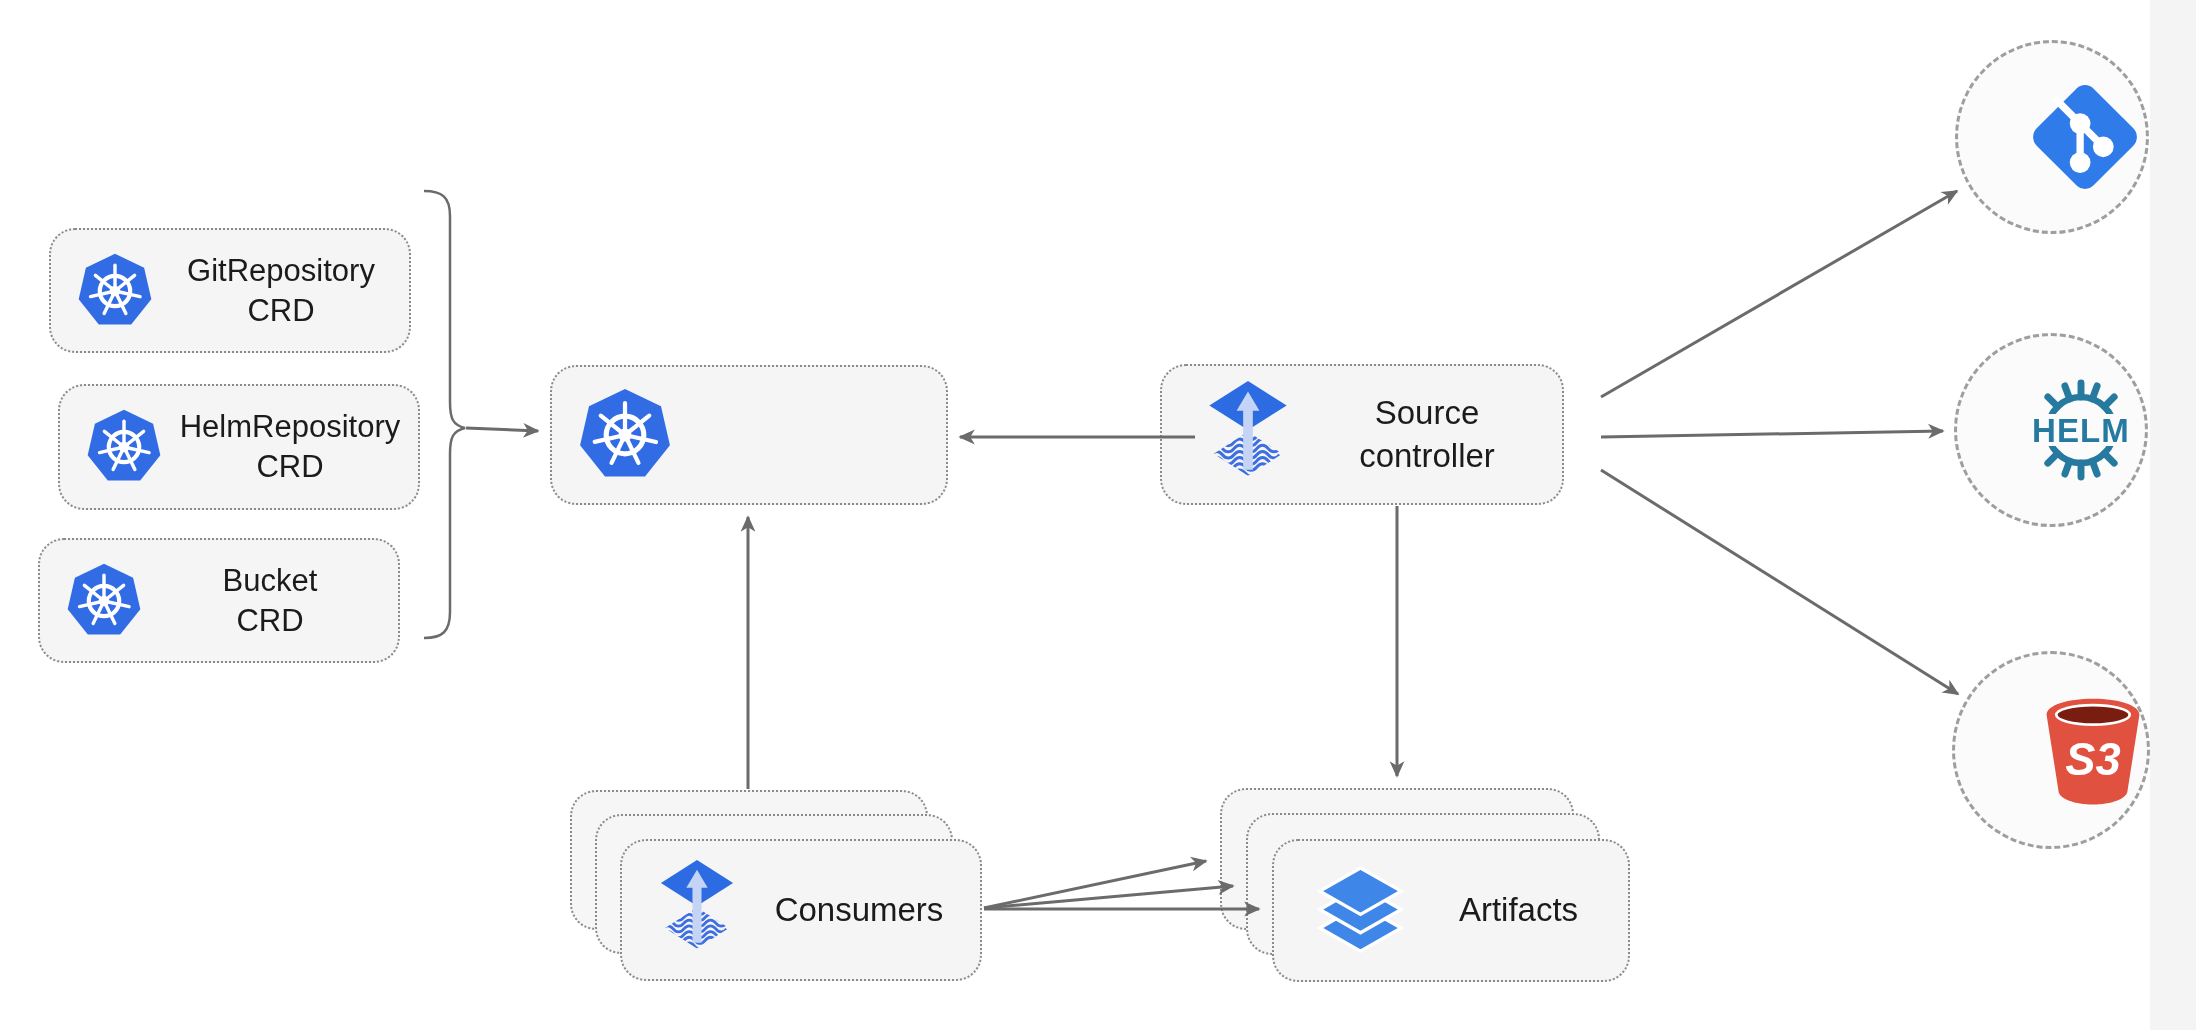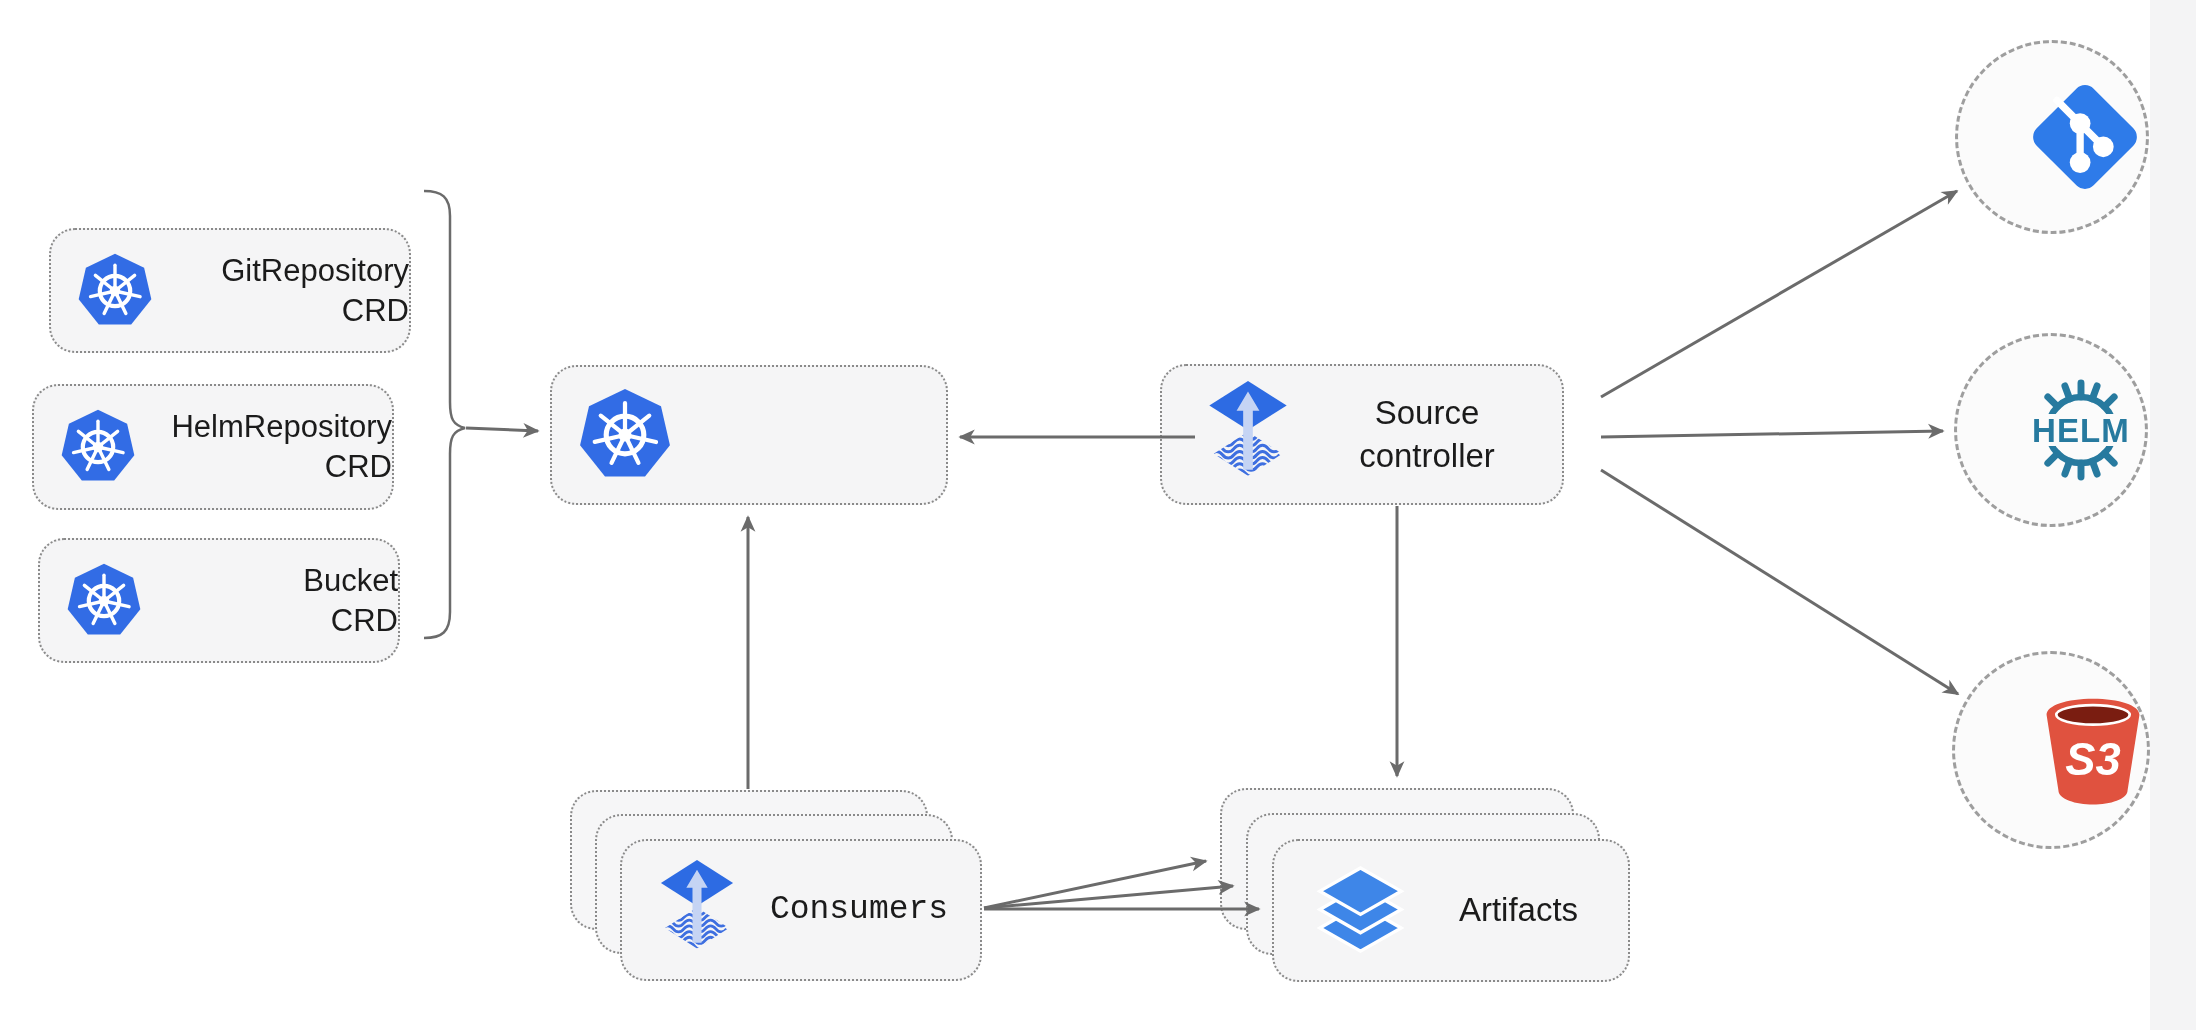--- a/index.html
+++ b/index.html
@@ -12,21 +12,21 @@
   .box {
     background:#F5F5F6; border:2px dotted #8A8A8A; border-radius:26px;
     display:flex; align-items:center;
   }
   .ghost { background:#F6F6F7; }
   .circle {
     background:#FBFBFB; border:3px dashed #9E9E9E; border-radius:50%;
     display:flex; align-items:center; justify-content:flex-end;
   }
   .label { flex:1 1 auto; text-align:center; font-size:33px; line-height:1.28; color:#1b1b1b; }
-  .label-sm { font-size:31px;text-align:right; }
+  .label-sm { font-size:31px; }
   .icon { flex:0 0 auto; display:block; }
   svg.connectors { position:absolute; left:0; top:0; z-index:10; pointer-events:none; }
   .right-band { position:absolute; right:0; top:0; width:46px; height:1030px; background:#F4F4F5; z-index:0; }
 </style>
 </head>
 <body>
 
 <div class="canvas">
 
   <div class="right-band"></div>
@@ -45,21 +45,21 @@
       </g>
       <circle cx="50" cy="50" r="20" fill="none" stroke="#fff" stroke-width="5.5"></circle>
       <circle cx="50" cy="50" r="7" fill="#fff"></circle>
     </svg>
     <div class="label label-sm">
       <div>GitRepository</div>
       <div>CRD</div>
     </div>
   </div>
 
-  <div class="node box" style="left:32px; top:384px; width:362px; height:126px;">
+  <div class="node box" style="left:58px; top:384px; width:362px; height:126px;">
     <svg class="icon" style="margin-left:26px;" width="76" height="76" viewBox="0 0 100 100">
       <polygon points="50,1 88.3,19.5 97.8,60.9 71.3,94.2 28.7,94.2 2.2,60.9 11.7,19.5" fill="#326CE5"></polygon>
       <g stroke="#fff" stroke-width="4.5" stroke-linecap="round">
         <line x1="50" y1="50" x2="50" y2="16"></line>
           <line x1="50" y1="50" x2="75.8" y2="29.4"></line>
         <line x1="50" y1="50" x2="83" y2="57.5"></line>
           <line x1="50" y1="50" x2="64.3" y2="79.7"></line>
         <line x1="50" y1="50" x2="35.7" y2="79.7"></line>
           <line x1="50" y1="50" x2="17.8" y2="57.3"></line>
         <line x1="50" y1="50" x2="24.2" y2="29.4"></line>
@@ -131,21 +131,21 @@
       <path d="M50,13 L63,35 L55.5,35 L55.5,102 L44.5,102 L44.5,35 L37,35 Z" fill="#C5D4F4"></path>
     </svg>
     <div class="label">
       <div>Source</div>
       <div>controller</div>
     </div>
   </div>
 
   <div class="node box ghost" style="left:570px; top:790px; width:358px; height:140px;"></div>
   <div class="node box ghost" style="left:595px; top:814px; width:358px; height:140px;"></div>
-  <div class="node box" style="left:620px; top:839px; width:362px; height:142px;font-family:Liberation Mono, monospace;">
+  <div class="node box" style="left:620px; top:839px; width:362px; height:142px;">
     <svg class="icon" style="margin-left:34px;" width="82" height="102" viewBox="0 0 100 124">
       <defs>
           <clipPath id="wavesB">
             <polygon points="50,59 89,84 50,109 11,84"></polygon>
           </clipPath>
         </defs>
       <polygon points="50,1 94,29 50,57 6,29" fill="#2D6BE3"></polygon>
       <g clip-path="url(#wavesB)" stroke="#3E6FE0" stroke-width="3.4" fill="none">
         <path d="M8,64 c4,-5 9,-5 13,0 c4,5 9,5 13,0 c4,-5 9,-5 13,0 c4,5 9,5 13,0 c4,-5 9,-5 13,0 c4,5 9,5 13,0"></path>
         <path d="M8,71 c4,-5 9,-5 13,0 c4,5 9,5 13,0 c4,-5 9,-5 13,0 c4,5 9,5 13,0 c4,-5 9,-5 13,0 c4,5 9,5 13,0"></path>

